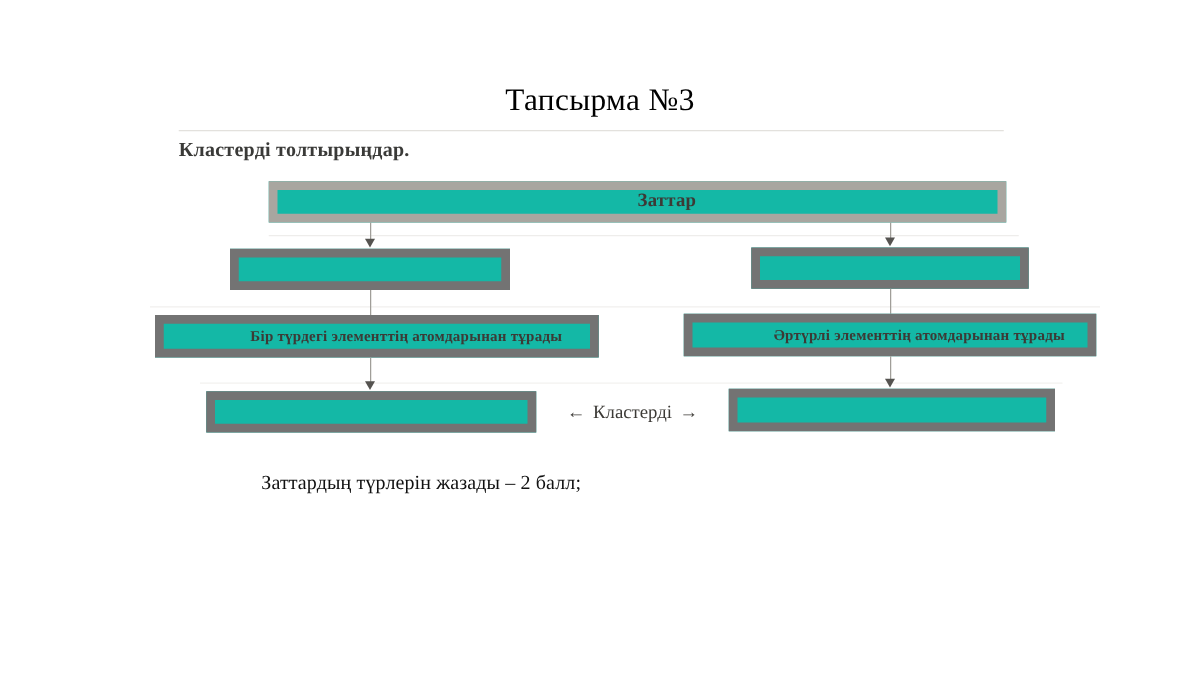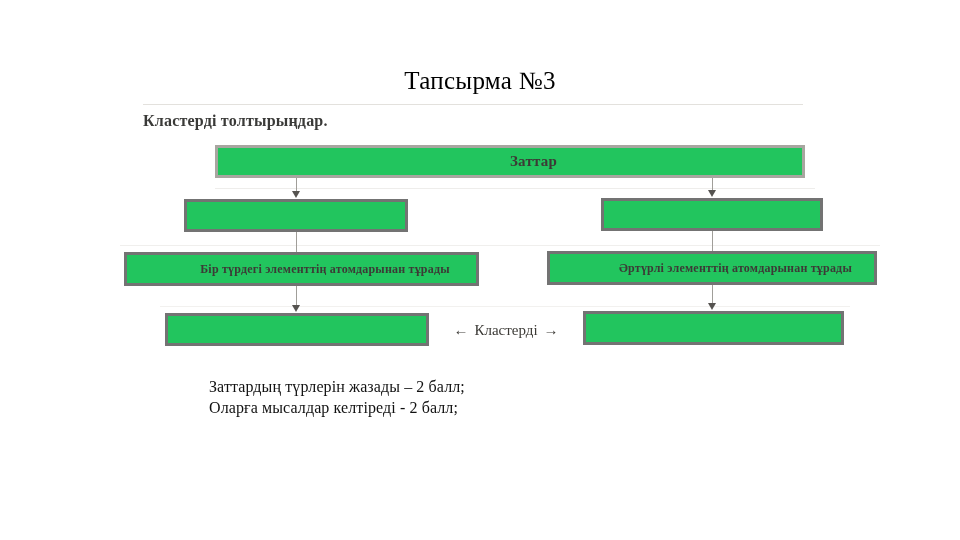--- a/index.html
+++ b/index.html
@@ -47,22 +47,22 @@
     font-weight: bold;
     color: #3a3a38;
     font-family: "Liberation Serif", serif;
     letter-spacing: 0.2px;
   }
 
   
   .box {
     position: absolute;
     box-sizing: border-box;
-    border: 3px solid #737373;
-    background: #22c55e;
+    border: 7px solid #737373;
+    background: #14b8a6;
     display: flex;
     align-items: center;
     justify-content: center;
     padding-left: 47px;
   }
   .box .box-label {
     font-size: 12px;
     font-weight: bold;
     color: #3c3a36;
     font-family: "Liberation Serif", serif;
@@ -208,14 +208,13 @@
 
   <div class="examples-label">
     <span class="arrow-glyph">←</span>
     <span>Кластерді</span>
     <span class="arrow-glyph">→</span>
   </div>
 </div>
 
 <div class="descriptor">
   <div class="d-line">Заттардың түрлерін жазады – 2 балл;</div>
-  <div class="d-line">Оларға мысалдар келтіреді - 2 балл;</div>
 </div>
 
 </body></html>

